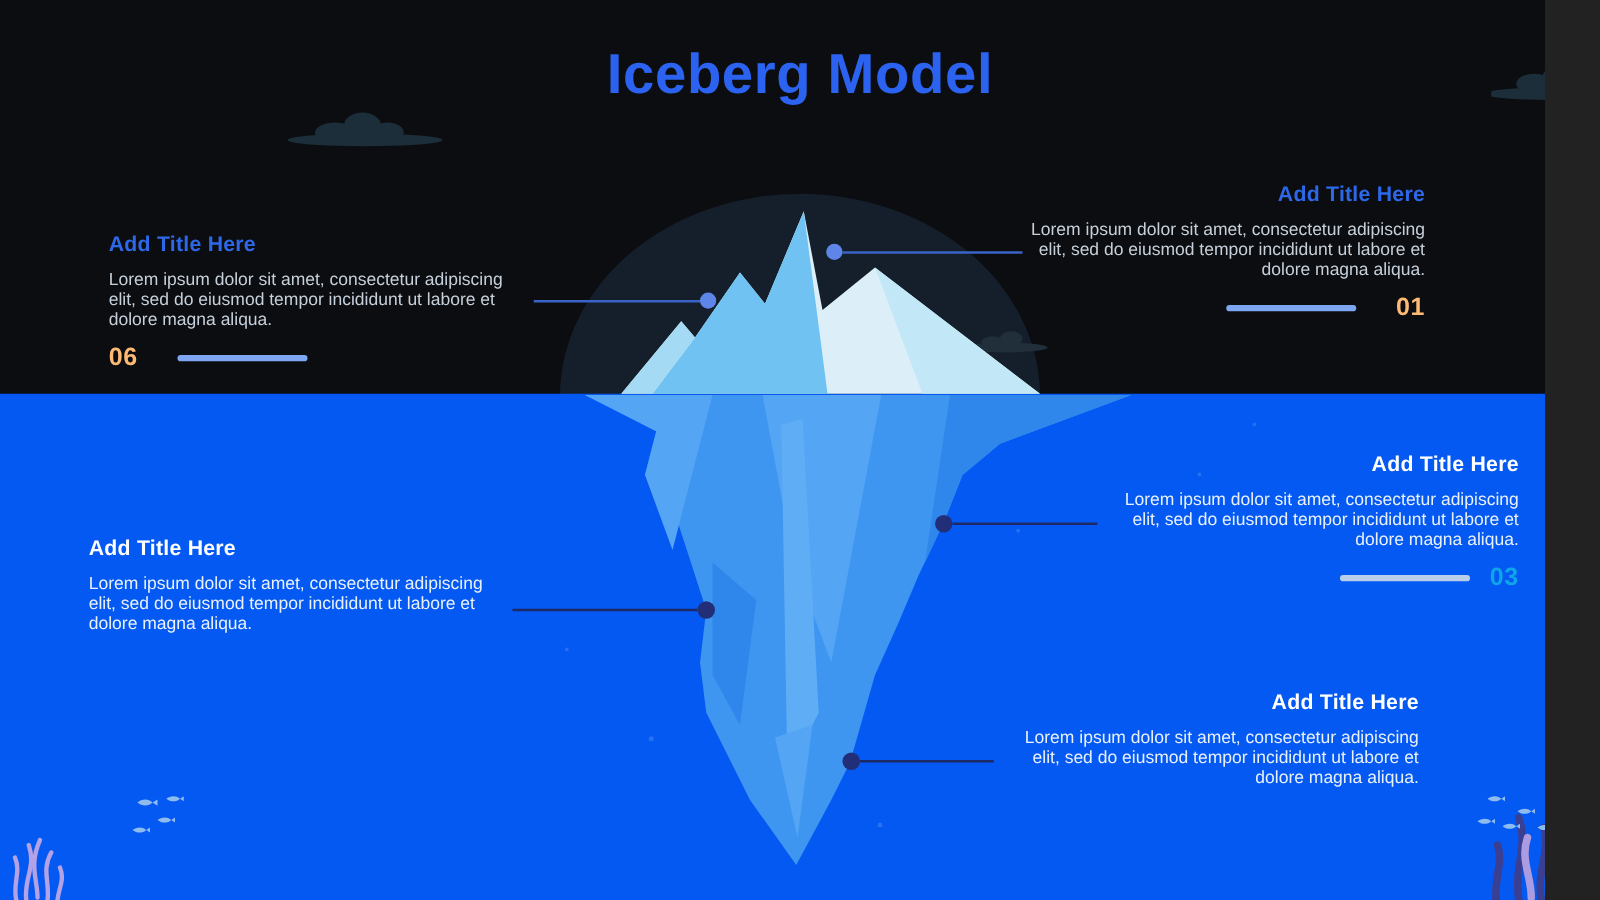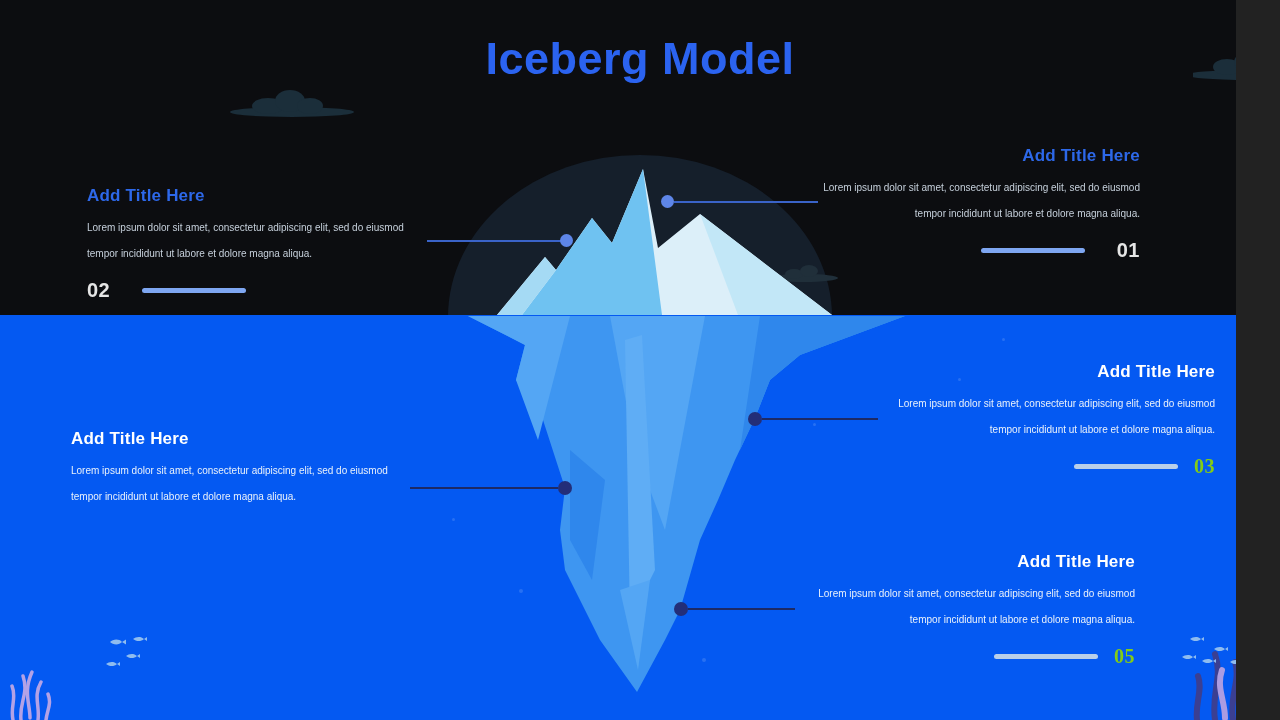--- a/index.html
+++ b/index.html
@@ -10,30 +10,30 @@
   }
   
   .sky{position:absolute;left:0;top:0;width:1280px;height:315px;background:#0c0d10;}
   .dome{position:absolute;left:448px;top:155px;width:384px;height:324px;border-radius:50%;background:#151f2b;}
   .water{position:absolute;left:0;top:315px;width:1280px;height:405px;background:#0459f2;}
   .decor{position:absolute;}
   .bubble{position:absolute;border-radius:50%;background:rgba(255,255,255,.14);}
   
   .callout{position:absolute;}
   .c-title{font-size:17px;font-weight:700;letter-spacing:.2px;margin:0 0 9px 0;}
-  .c-body{font-size:10px;line-height:26px;font-weight:400;margin:0;}
+  .c-body{font-size:14px;line-height:16px;font-weight:400;margin:0;}
   .numrow{display:flex;align-items:center;gap:16px;margin-top:12px;font-size:20px;font-weight:700;letter-spacing:.5px;}
   .numline{height:5px;border-radius:3px;width:104px;}
   .above .c-title{color:#2d68e9;}
   .above .c-body{color:#c6d0db;}
-  .above .numrow{color:#e5e5e5;gap:32px;}
+  .above .numrow{color:#fdba74;gap:32px;}
   .above .numline{background:#7ea6f1;}
   .below .c-title{color:#ffffff;}
   .below .c-body{color:#e9f1fb;}
-  .below .numrow{color:#84cc16;font-family:Liberation Serif, serif;}
+  .below .numrow{color:#0ea5e9;}
   .below .numline{background:#b9cfe9;}
   .right{text-align:right;}
   .right .numrow{justify-content:flex-end;}
   
   .slide-title{
     position:absolute;left:0;top:33px;width:1280px;text-align:center;
     font-size:45px;font-weight:800;color:#2b63f0;letter-spacing:.5px;margin:0;
   }
   
   .cline{position:absolute;height:2px;}
@@ -155,21 +155,21 @@
     <div class="numrow">
       <span class="numline"></span>
       <span>01</span>
     </div>
   </div>
 
   <div class="callout above" style="left:87px;top:186px;width:322px">
     <p class="c-title">Add Title Here</p>
     <p class="c-body">Lorem ipsum dolor sit amet, consectetur adipiscing elit, sed do eiusmod tempor incididunt ut labore et dolore magna aliqua.</p>
     <div class="numrow">
-      <span>02</span>
+      <span>06</span>
       <span class="numline"></span>
     </div>
   </div>
 
   <div class="callout below right" style="left:883px;top:362px;width:332px">
     <p class="c-title">Add Title Here</p>
     <p class="c-body">Lorem ipsum dolor sit amet, consectetur adipiscing elit, sed do eiusmod tempor incididunt ut labore et dolore magna aliqua.</p>
     <div class="numrow">
       <span class="numline"></span>
       <span>03</span>
@@ -177,19 +177,15 @@
   </div>
 
   <div class="callout below" style="left:71px;top:429px;width:332px">
     <p class="c-title">Add Title Here</p>
     <p class="c-body">Lorem ipsum dolor sit amet, consectetur adipiscing elit, sed do eiusmod tempor incididunt ut labore et dolore magna aliqua.</p>
   </div>
 
   <div class="callout below right" style="left:803px;top:552px;width:332px">
     <p class="c-title">Add Title Here</p>
     <p class="c-body">Lorem ipsum dolor sit amet, consectetur adipiscing elit, sed do eiusmod tempor incididunt ut labore et dolore magna aliqua.</p>
-    <div class="numrow">
-      <span class="numline"></span>
-      <span>05</span>
-    </div>
   </div>
 
 </div>
 
 </body></html>

